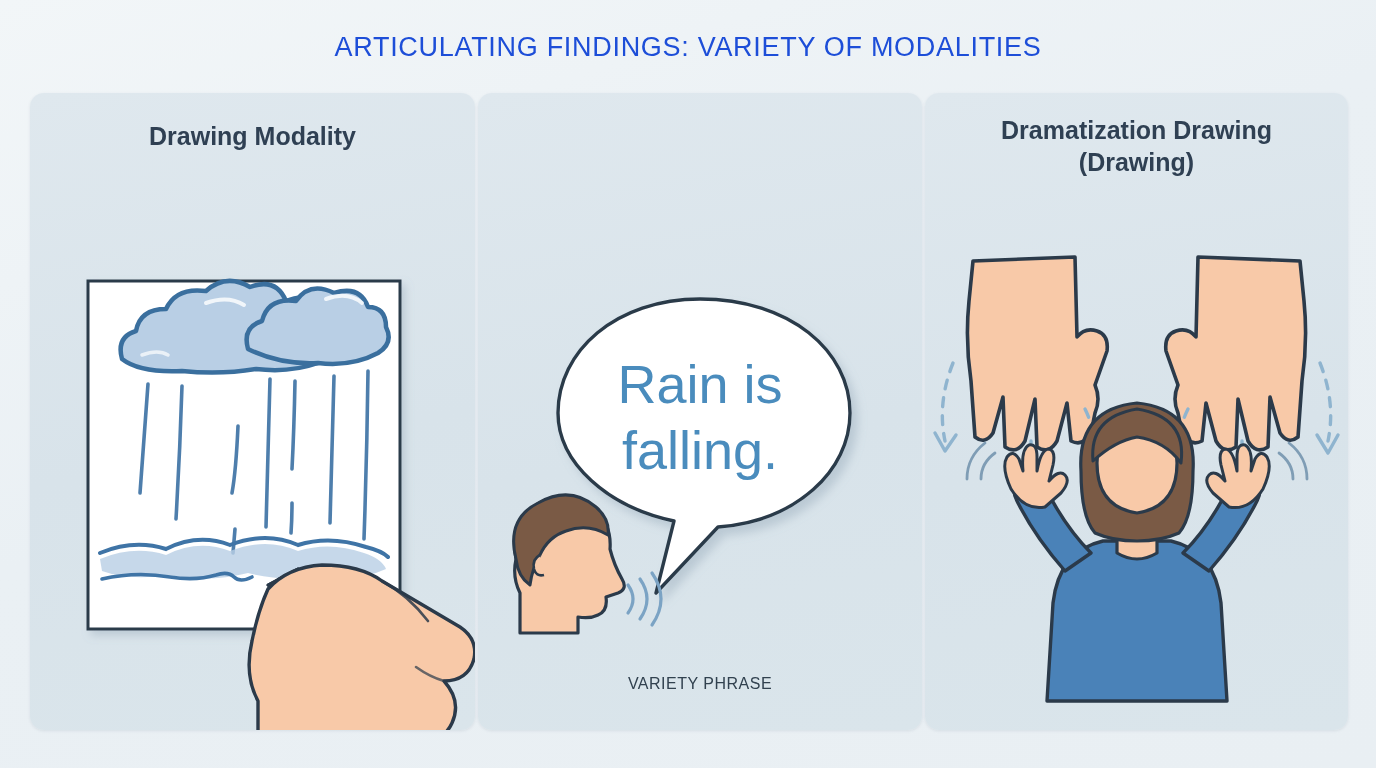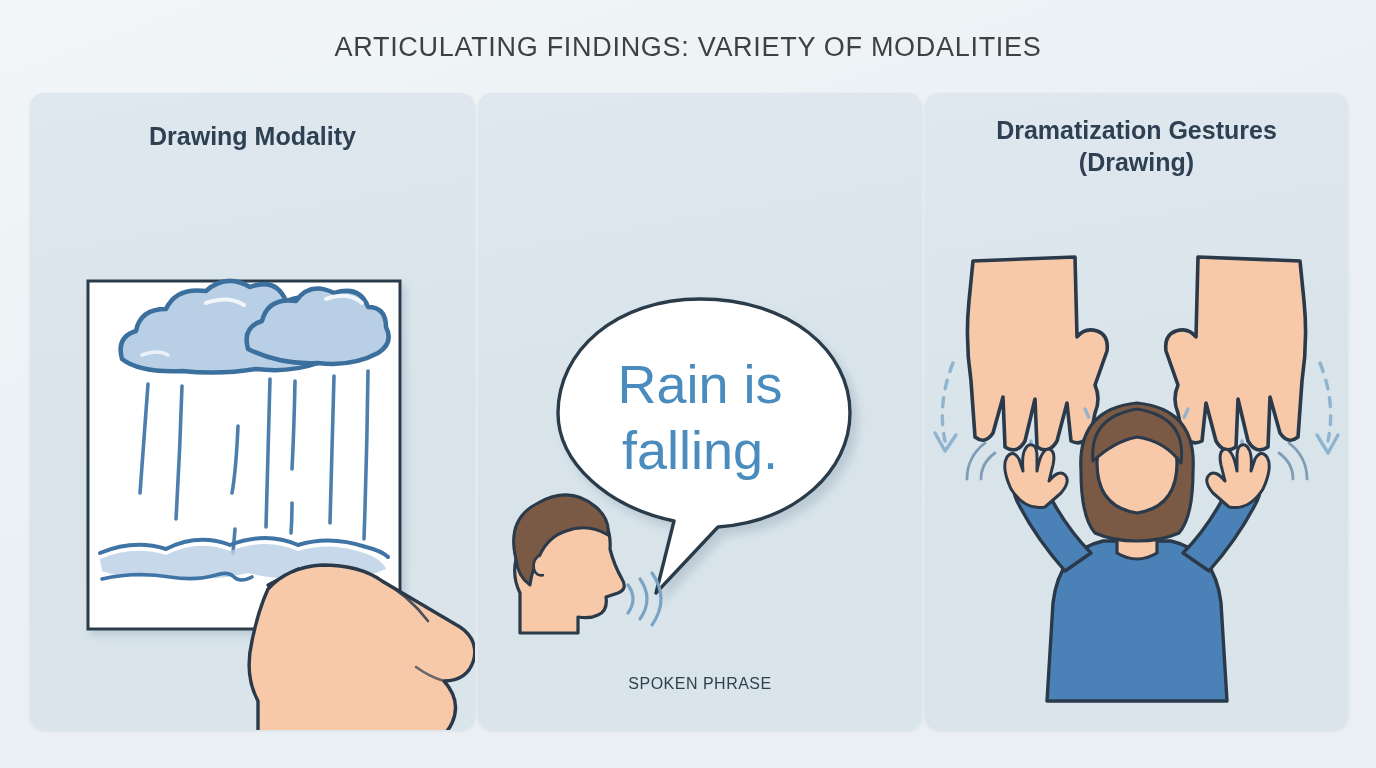--- a/index.html
+++ b/index.html
@@ -13,21 +13,21 @@
     -webkit-font-smoothing: antialiased;
   }
   .stage { position: relative; width: 1376px; height: 768px; }
 
   .page-title {
     position: absolute;
     top: 32px; left: 0; width: 1376px;
     text-align: center;
     font-size: 27px;
     letter-spacing: 0.7px;
-    color: #404040;
+    color: #1d4ed8;
     font-weight: 400;
   }
 
   .panel {
     position: absolute;
     top: 93px; height: 637px;
     background: linear-gradient(170deg, #dfe8ee 0%, #d8e3ea 55%, #dae5eb 100%);
     border-radius: 14px;
     box-shadow: 0 1px 3px rgba(90,110,130,0.13);
     overflow: hidden;
@@ -137,21 +137,21 @@
                    L392,637 L228,637 L228,560
                    Q214,534 222,500 Q228,470 238,448 Z" fill="#f8c9a8" stroke="#2b3a4a" stroke-width="3.4" stroke-linejoin="round"></path>
           <path d="M352,440 Q378,454 398,480" fill="none" stroke="#2b3a4a" stroke-width="2.6" stroke-linecap="round" opacity="0.85"></path>
           <path d="M414,540 Q400,536 386,526" fill="none" stroke="#2b3a4a" stroke-width="2.6" stroke-linecap="round" opacity="0.7"></path>
         </g>
       </svg>
     </div>
   </div>
 
   <div class="panel" id="panel-verb">
-    <div class="panel-caption" id="cap-verb">SPOKEN PHRASE</div>
+    <div class="panel-caption" id="cap-verb">VARIETY PHRASE</div>
 
     <div class="art">
       <svg width="444" height="637" viewBox="0 0 444 637">
         <defs>
           <filter id="bubbleShadow" x="-20%" y="-20%" width="150%" height="150%">
             <feDropShadow dx="6" dy="7" stdDeviation="5" flood-color="#8398ab" flood-opacity="0.35"></feDropShadow>
           </filter>
         </defs>
 
         <g filter="url(#bubbleShadow)">
@@ -180,21 +180,21 @@
           <path d="M150,444 Q160,458 150,472"></path>
           <path d="M162,438 Q176,458 162,478"></path>
           <path d="M174,432 Q192,458 174,484"></path>
         </g>
       </svg>
     </div>
   </div>
 
   <div class="panel" id="panel-dram">
     <div class="panel-title">
-      <span>Dramatization Gestures</span><br>
+      <span>Dramatization Drawing</span><br>
       <span>(Drawing)</span>
     </div>
 
     <div class="art">
       <svg width="423" height="637" viewBox="0 0 423 637">
 
         <g>
           <path d="M48,120 L150,116
                    L152,196 Q160,186 172,190 Q184,194 182,210 L170,244
                    Q176,258 170,272 L166,292 Q158,306 146,300 L142,262

